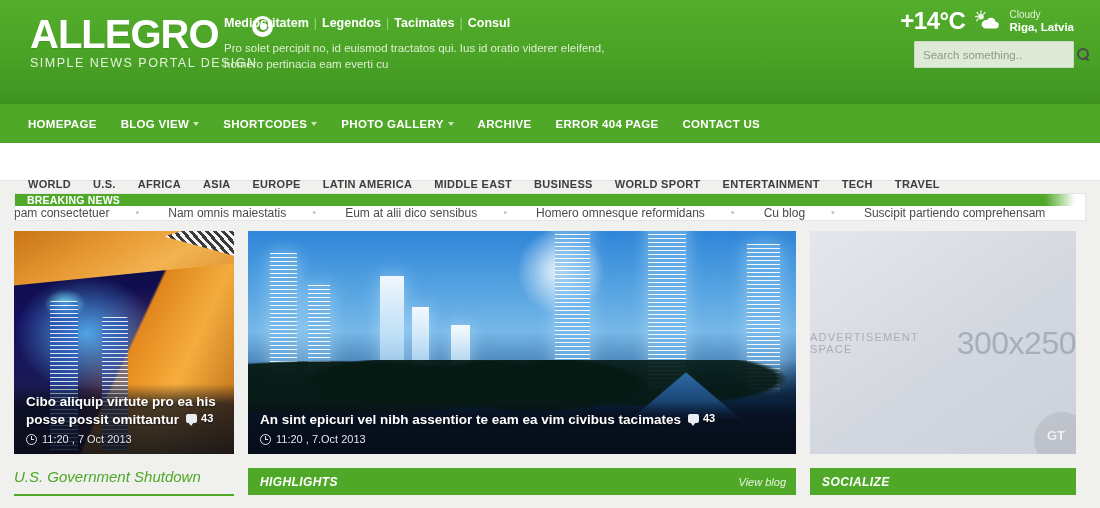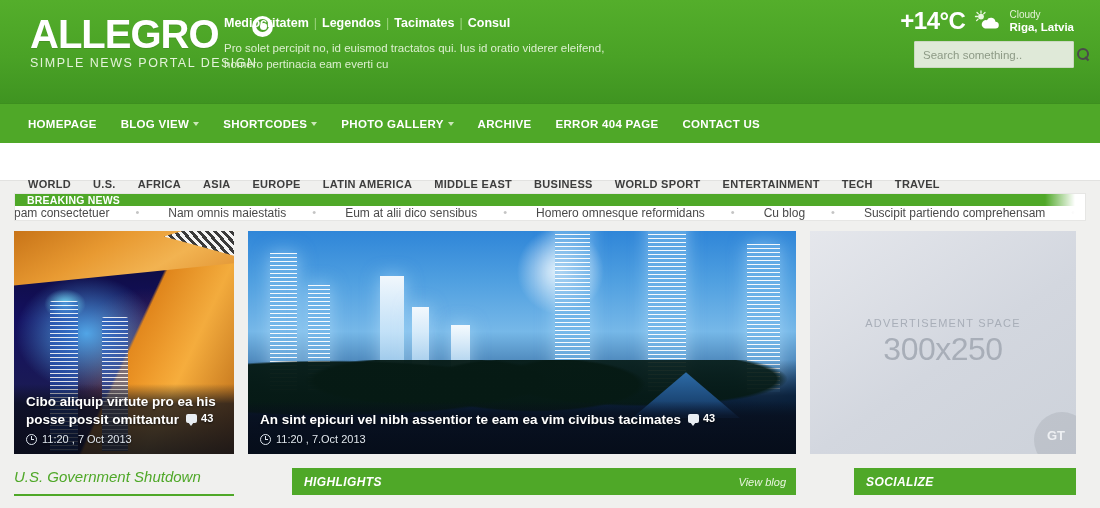--- a/index.html
+++ b/index.html
@@ -261,21 +261,21 @@
   }
   .bubble:after{
     content:"";position:absolute;left:2px;bottom:-3px;
     border-left:3px solid transparent;border-right:3px solid transparent;
     border-top:4px solid #e9eef3;
   }
 
   .card-ad {
     width:266px; height:223px;
     background:linear-gradient(145deg,#e5e7ec 0%,#d3d7df 55%,#cdd2da 100%);
-    display:flex; flex-direction:column;
+    display:flex; flex-direction:row;
     align-items:center; justify-content:center;
     position:relative;
   }
   .ad-sub {
     font-size:11px; letter-spacing:1.2px; color:#a8aeb8;
   }
   .ad-size {
     font-size:32px; color:#a8aeb8; letter-spacing:-.5px; margin-top:2px;
   }
   .ad-wm {
@@ -297,21 +297,20 @@
     font-size:15px; color:#4fa828; padding-bottom:9px;
   }
   .sect-rule { height:2px; background:#4fa828; }
 
   .col-center { width:548px; }
   .col-right { width:266px; }
   .barhead {
     height:27px; background:#4fa828; color:#ffffff;
     display:flex; align-items:center; justify-content:space-between;
     padding:0 10px 0 12px;
-    margin-left:44px;
   }
   .barhead .t {
     font-size:12px; font-weight:bold; letter-spacing:.4px;
   }
   .barhead .lnk {
     font-size:11px; color:#e8f5de; cursor:pointer;
   }
 </style>
 </head>
 <body>

